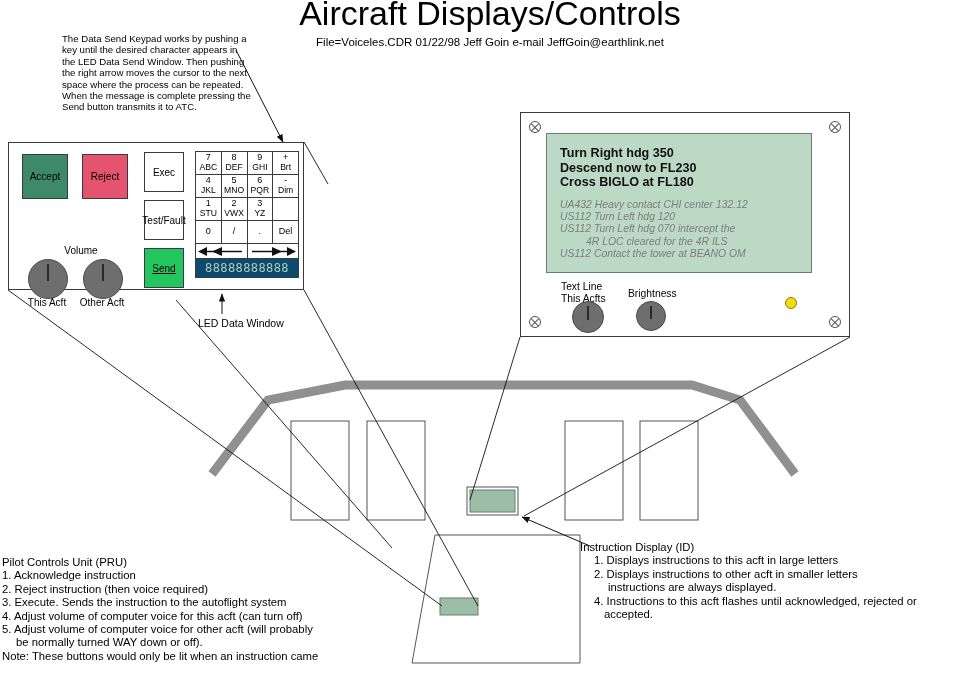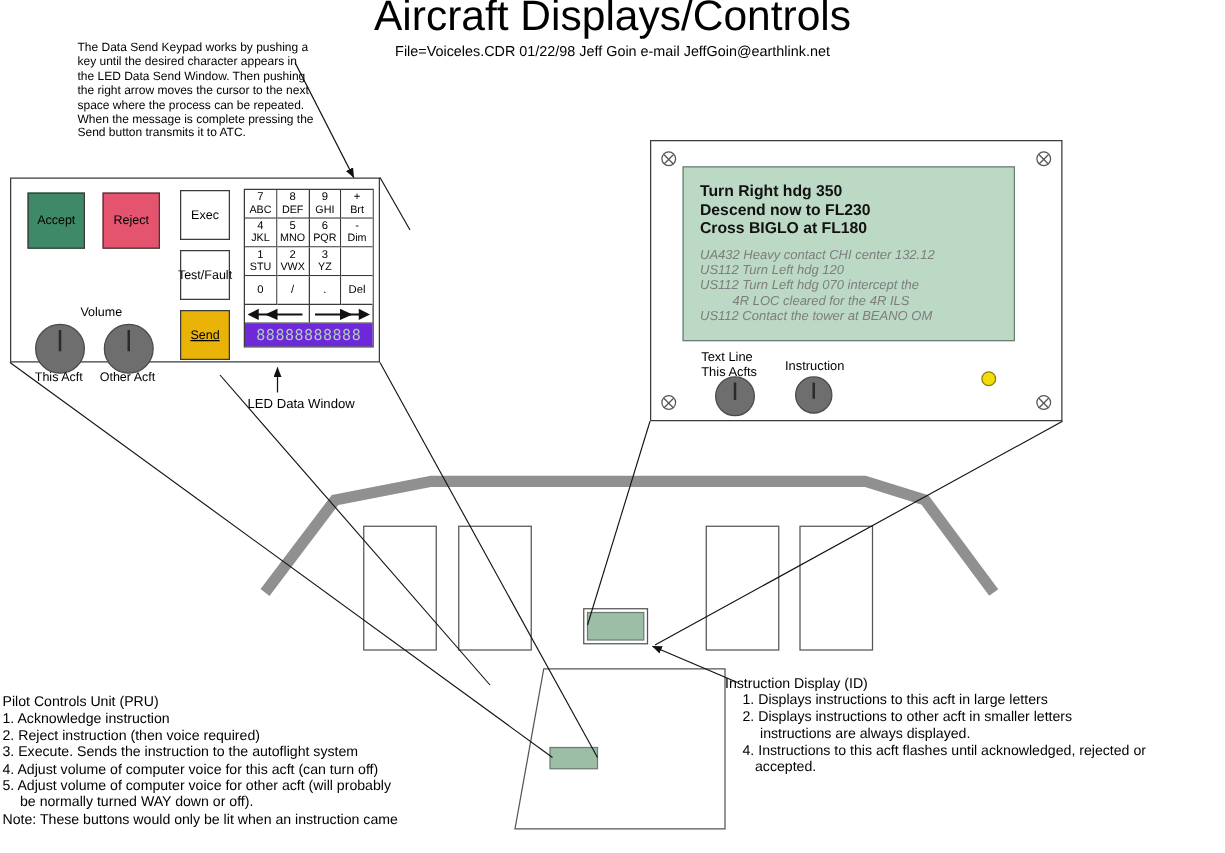--- a/index.html
+++ b/index.html
@@ -37,21 +37,21 @@
   }
   .btn-sq{
     position:absolute;border:1.5px solid #3a3a3a;box-sizing:border-box;
     display:flex;align-items:center;justify-content:center;
     font-size:10px;text-align:center;line-height:11px;
   }
   #btn-accept{left:13px;top:11px;width:46px;height:45px;background:#3e8a68;color:#000;}
   #btn-reject{left:73px;top:11px;width:46px;height:45px;background:#e4546e;color:#000;}
   #btn-exec{left:135px;top:9px;width:40px;height:40px;background:#fff;}
   #btn-test{left:135px;top:57px;width:40px;height:40px;background:#fff;}
-  #btn-send{left:135px;top:105px;width:40px;height:40px;background:#eab308;text-decoration:underline;}
+  #btn-send{left:135px;top:105px;width:40px;height:40px;background:#22c55e;text-decoration:underline;}
 
   .vol-label{position:absolute;left:42px;top:102px;width:60px;text-align:center;font-size:10px;}
   .knob{
     position:absolute;border-radius:50%;background:#6e6e6e;border:1px solid #4a4a4a;
   }
   .knob::after{
     content:"";position:absolute;left:50%;top:4px;width:1.6px;height:45%;
     margin-left:-0.8px;background:#2a2a2a;
   }
   #knob-this{left:19px;top:116px;width:38px;height:38px;}
@@ -78,21 +78,21 @@
   .arrow-row{
     display:flex;height:15px;border-bottom:1.2px solid #3a3a3a;box-sizing:border-box;
   }
   .arrow-cell{
     flex:1;display:flex;align-items:center;justify-content:center;
     border-right:1.2px solid #3a3a3a;box-sizing:border-box;
   }
   .arrow-cell:last-child{border-right:none;}
   #led-window{
     height:18px;display:flex;align-items:center;justify-content:center;
-    background:#6d28d9;letter-spacing:0px;
+    background:#0c4a6e;letter-spacing:0px;
   }
   .led-chars{
     font-family:"DejaVu Sans Mono","Liberation Mono",monospace;
     font-size:12px;color:#aecdb7;letter-spacing:0.4px;
   }
   .led-label{position:absolute;left:198px;top:317px;font-size:10.5px;white-space:nowrap;}
 
   
   #id-panel{
     position:absolute;left:520px;top:112px;width:330px;height:225px;
@@ -319,21 +319,21 @@
         <div>US112 Turn Left hdg 070 intercept the</div>
         <div class="ind">4R LOC cleared for the 4R ILS</div>
         <div>US112 Contact the tower at BEANO OM</div>
       </div>
     </div>
 
     <div class="id-knob-label" id="idlbl-text">
       <div>Text Line</div>
       <div>This Acfts</div>
     </div>
-    <div class="id-knob-label" id="idlbl-bright">Instruction</div>
+    <div class="id-knob-label" id="idlbl-bright">Brightness</div>
     <div class="knob" id="id-knob-text"></div>
     <div class="knob" id="id-knob-bright"></div>
     <div id="id-lamp"></div>
   </div>
 
   <div class="txtblock" id="pru-text">
     <div>Pilot Controls Unit (PRU)</div>
     <div><span>1.</span> <span>Acknowledge instruction</span></div>
     <div><span>2.</span> <span>Reject instruction (then voice required)</span></div>
     <div><span>3.</span> <span>Execute. Sends the instruction to the autoflight system</span></div>

